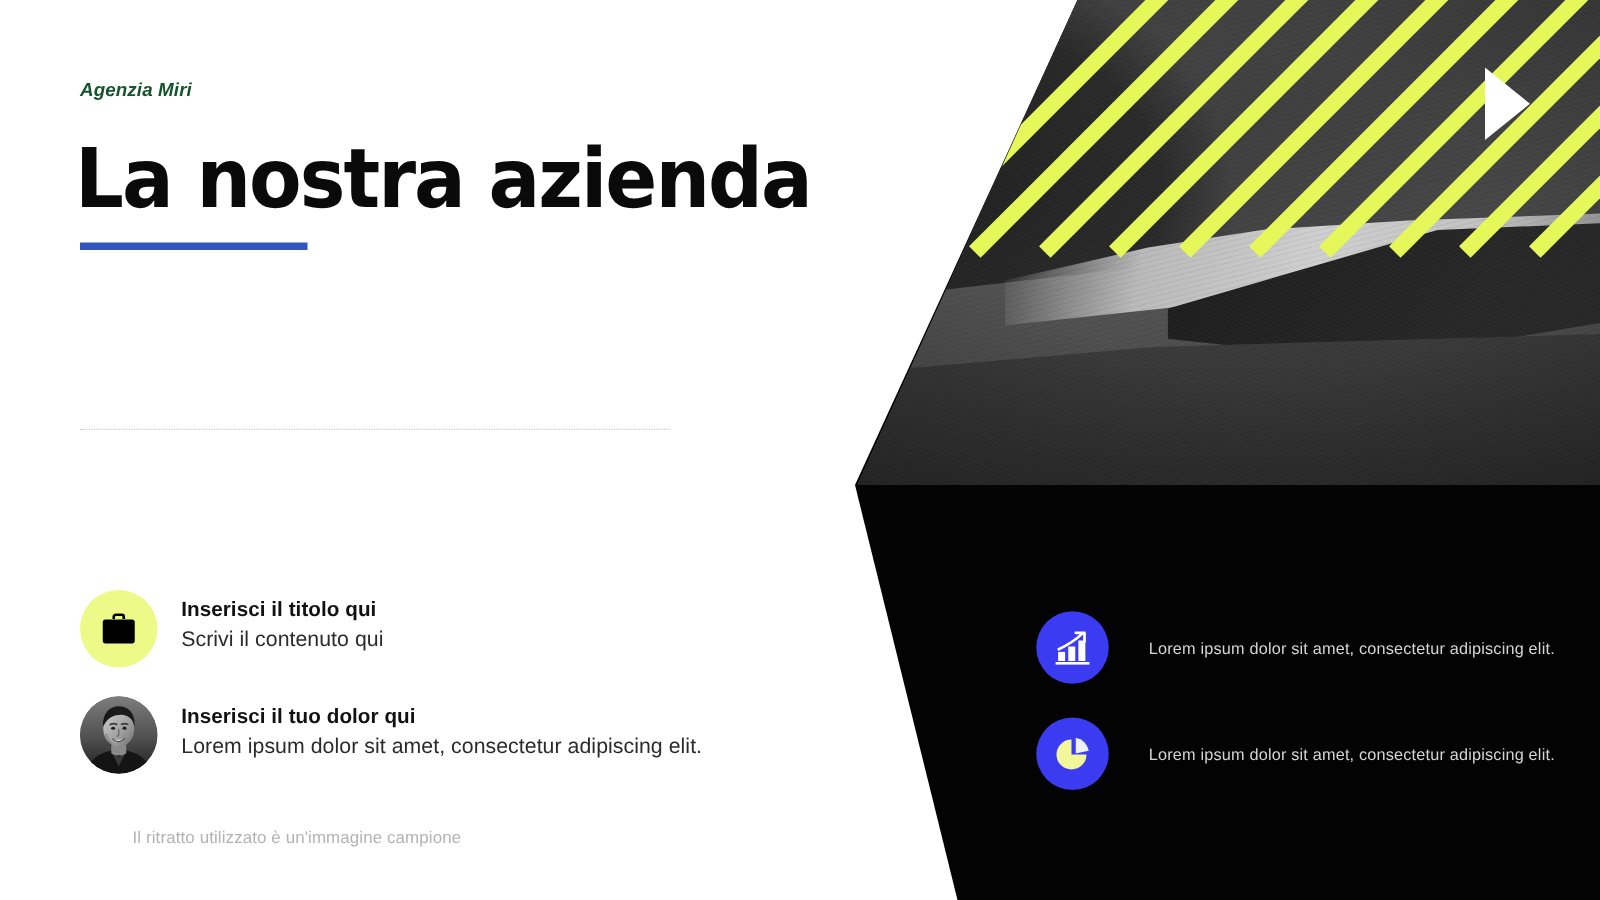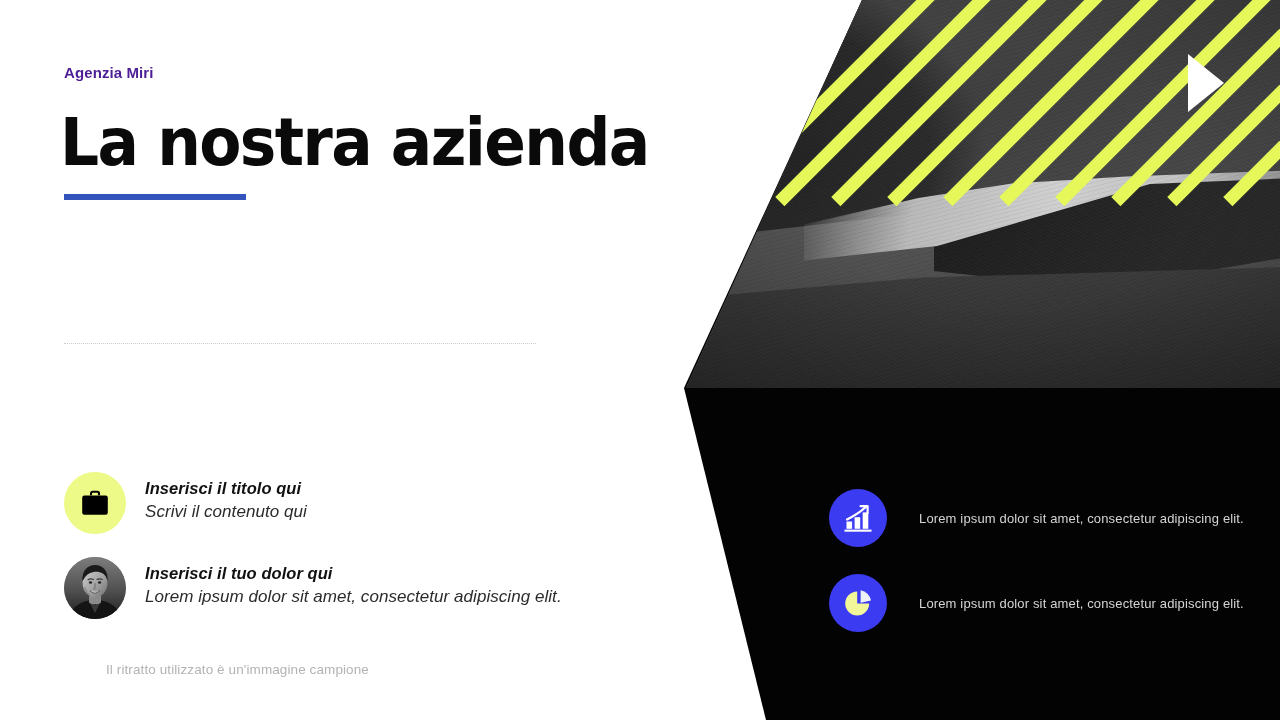--- a/index.html
+++ b/index.html
@@ -32,21 +32,22 @@
     height: 720px;
   }
 
   .eyebrow {
     position: absolute;
     left: 64px;
     top: 64px;
     font-size: 15px;
     font-weight: 700;
     letter-spacing: 0.1px;
-    color: #4c1d95;
+    color: #14532d;
+    font-style: italic;
   }
 
   .headline {
     position: absolute;
     left: 60px;
     top: 104px;
     font-size: 62px;
     line-height: 74px;
     font-weight: 700;
     letter-spacing: -1.6px;
@@ -100,21 +101,21 @@
   .avatar {
     width: 62px;
     height: 62px;
     border-radius: 50%;
     flex: 0 0 62px;
     overflow: hidden;
     position: relative;
     background: #6e6e6e;
   }
 
-  .feature-text { padding-top: 6px; font-style: italic; }
+  .feature-text { padding-top: 6px; }
   .feature-title {
     font-size: 16.5px;
     font-weight: 700;
     color: #111111;
     line-height: 21px;
     letter-spacing: 0.05px;
   }
   .feature-sub {
     font-size: 17px;
     font-weight: 400;

